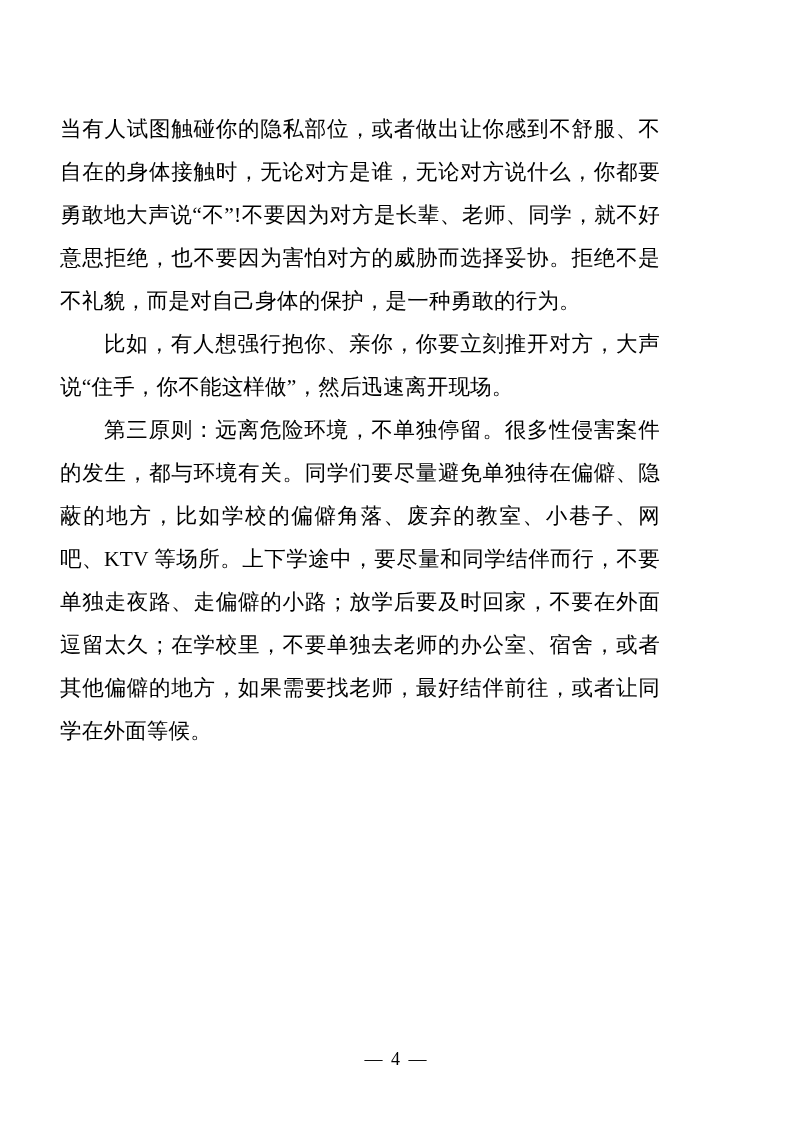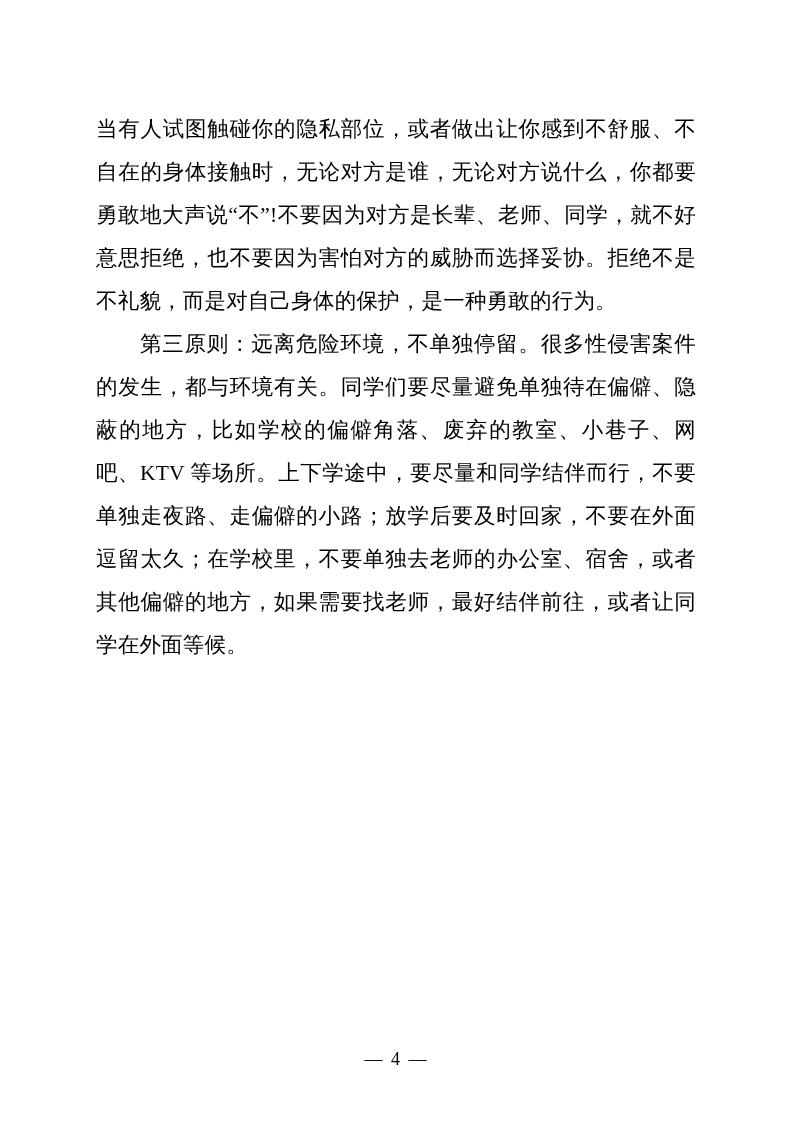--- a/index.html
+++ b/index.html
@@ -15,21 +15,21 @@
     position: relative;
     overflow: hidden;
   }
   .page {
     position: absolute;
     left: 0;
     top: 0;
     width: 793px;
     height: 1122px;
     box-sizing: border-box;
-    padding: 108px 96px 60px 96px;
+    padding: 108px 96px 60px 60px;
   }
   .doc-body {
     width: 600px;
   }
   .para {
     font-size: 21.5px;
     line-height: 43px;
     letter-spacing: 0.2px;
     text-align: justify;
     text-justify: inter-ideograph;
@@ -50,16 +50,17 @@
     color: #000000;
     letter-spacing: 2px;
   }
 </style>
 </head>
 <body>
 
 <div class="page">
   <div class="doc-body">
     <p class="para">当有人试图触碰你的隐私部位，或者做出让你感到不舒服、不自在的身体接触时，无论对方是谁，无论对方说什么，你都要勇敢地大声说“不”!不要因为对方是长辈、老师、同学，就不好意思拒绝，也不要因为害怕对方的威胁而选择妥协。拒绝不是不礼貌，而是对自己身体的保护，是一种勇敢的行为。</p>
+    <p class="para indent">比如，有人想强行抱你、亲你，你要立刻推开对方，大声说“住手，你不能这样做”，然后迅速离开现场。</p>
     <p class="para indent">第三原则：远离危险环境，不单独停留。很多性侵害案件的发生，都与环境有关。同学们要尽量避免单独待在偏僻、隐蔽的地方，比如学校的偏僻角落、废弃的教室、小巷子、网吧、KTV 等场所。上下学途中，要尽量和同学结伴而行，不要单独走夜路、走偏僻的小路；放学后要及时回家，不要在外面逗留太久；在学校里，不要单独去老师的办公室、宿舍，或者其他偏僻的地方，如果需要找老师，最好结伴前往，或者让同学在外面等候。</p>
   </div>
   <div class="page-number">— 4 —</div>
 </div>
 
 </body></html>

